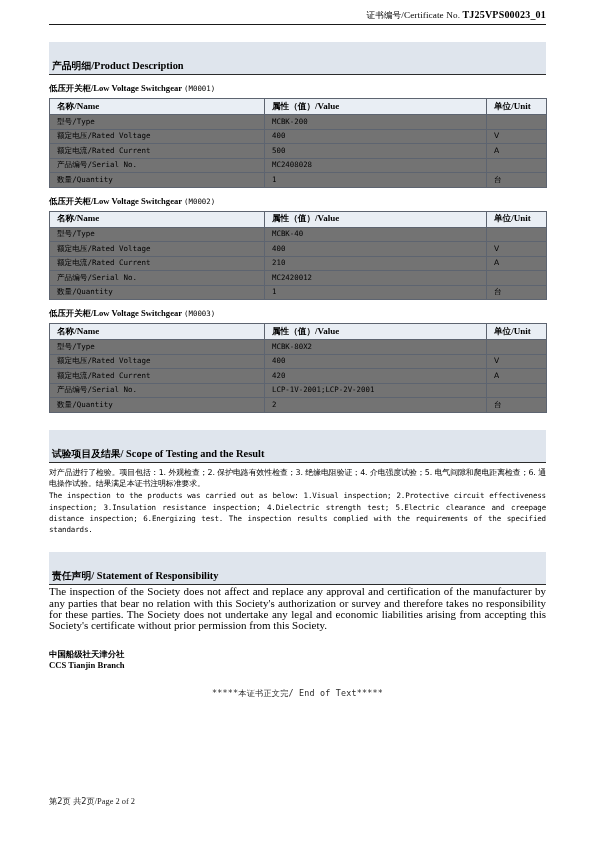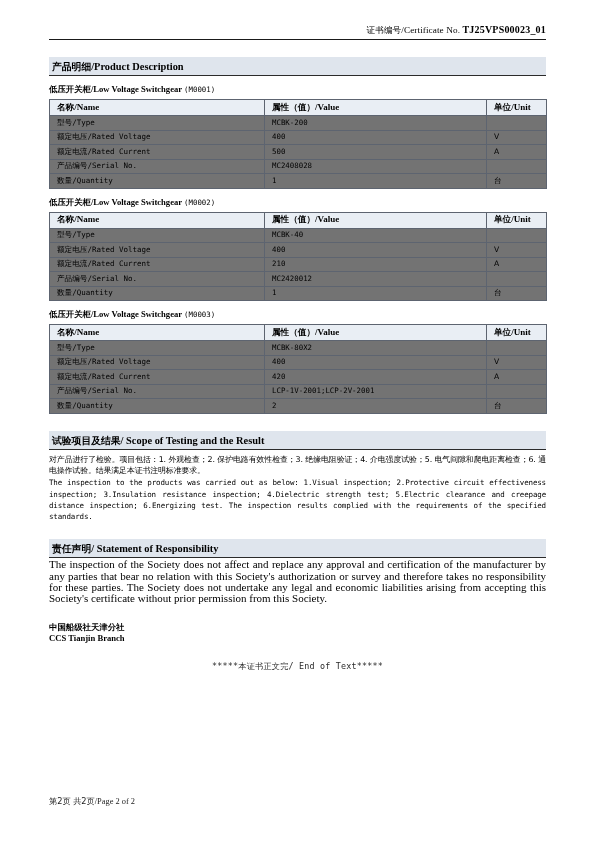--- a/index.html
+++ b/index.html
@@ -24,21 +24,21 @@
   }
   .content {
     position: absolute;
     left: 49px;
     top: 0;
     width: 497px;
   }
 
   
   .cert-header {
-    padding-top: 24px;
+    padding-top: 9px;
     text-align: right;
     font-size: 9.2px;
     line-height: 12px;
     letter-spacing: 0.1px;
     white-space: nowrap;
   }
   .cert-header .cn { font-family: "DejaVu Sans", sans-serif; font-size: 8.6px; }
   .cert-header .no-label { font-size: 9.2px; }
   .cert-header .no-value { font-weight: bold; font-size: 10px; letter-spacing: 0.2px; }
   .header-rule {
@@ -47,21 +47,21 @@
     width: 100%;
   }
 
   
   .section-bar {
     background: #dfe5ed;
     border-bottom: 1.1px solid #2b2b2b;
     font-weight: bold;
     font-size: 10.4px;
     line-height: 15px;
-    padding: 2px 0 1px 3px;
+    padding: 16px 0 1px 3px;
     margin-top: 17px;
   }
   .section-bar .cn {
     font-family: "DejaVu Sans", sans-serif;
     font-size: 9.8px;
     font-weight: bold;
   }
 
   
   .group-title {

